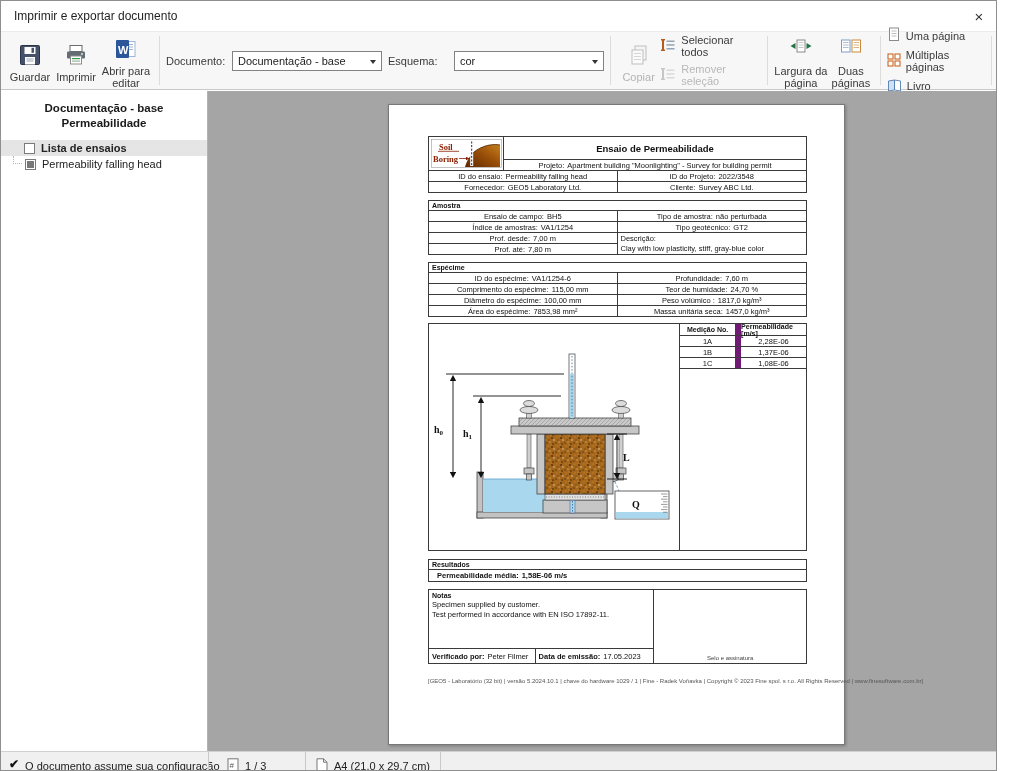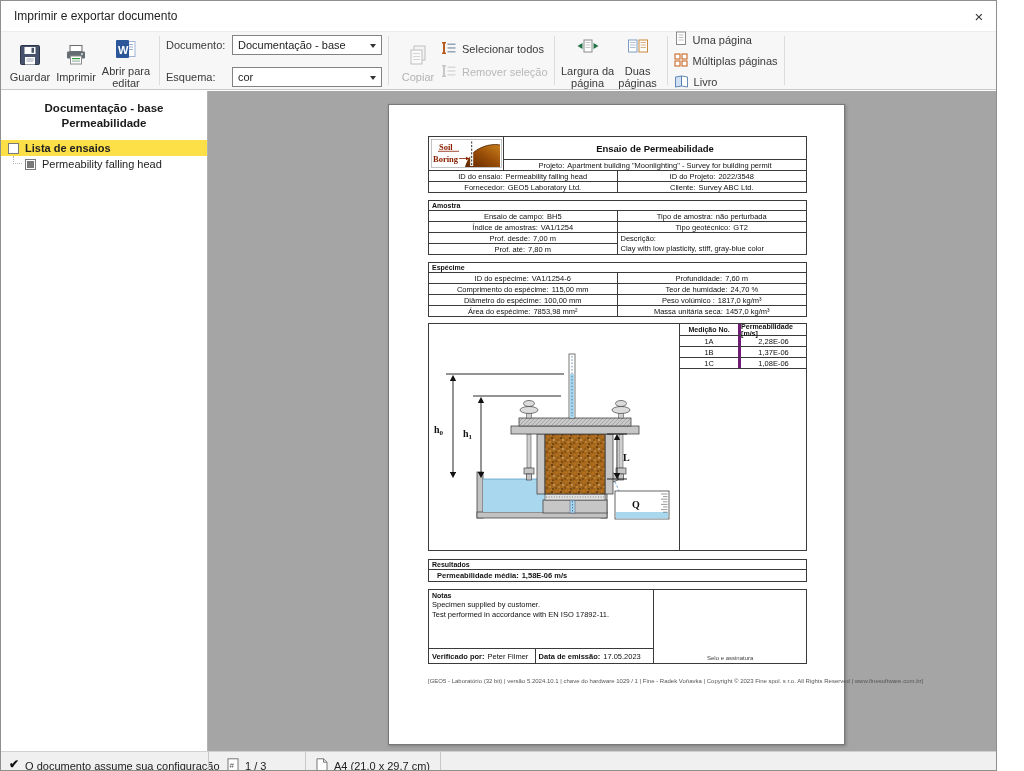--- a/index.html
+++ b/index.html
@@ -11,36 +11,36 @@
   .titlebar { height:30px; display:flex; align-items:center; padding-left:13px; font-size:12px; color:#1f1f1f; background:#fff; }
   .close-btn { margin-left:auto; width:34px; height:30px; display:flex; align-items:center; justify-content:center; font-size:15px; color:#333; cursor:default; }
 
   
   .toolbar { height:59px; background:#f7f7f7; border-top:1px solid #ececec; border-bottom:1px solid #c9c9c9; display:flex; align-items:stretch; padding:0 2px; }
   .tb-sep { width:1px; background:#dcdcdc; margin:4px 2px; }
   .tb-group { display:flex; align-items:center; padding:0 4px; }
   .bigbtn { width:54px; display:flex; flex-direction:column; align-items:center; padding-top:5px; gap:2px; font-size:11px; color:#3a3a3a; text-align:center; line-height:12px; }
   .bigbtn.narrow { width:46px; }
   .bigbtn.disabled { color:#b3b3b3; }
-  .dd-col { display:flex; flex-direction:column; justify-content:center; gap:12px; }
+  .dd-col { display:flex; flex-direction:row; justify-content:center; gap:6px; }
   .dd-row { display:flex; align-items:center; }
   .dd-label { width:66px; font-size:11px; color:#3a3a3a; }
   .dropdown { position:relative; width:150px; height:20px; border:1px solid #828282; background:#fff; font-size:11px; color:#222; display:flex; align-items:center; padding:0 18px 0 5px; }
   .caret { position:absolute; right:5px; top:8px; width:0; height:0; border-left:3.5px solid transparent; border-right:3.5px solid transparent; border-top:4px solid #333; }
   .stackbtns { display:flex; flex-direction:column; justify-content:center; gap:5px; }
   .rowbtn { display:flex; align-items:center; gap:5px; font-size:11px; color:#3a3a3a; }
   .rowbtn.disabled { color:#b8b8b8; }
 
   
   .main { position:absolute; top:90px; left:0; right:0; bottom:19px; display:flex; }
   .sidebar { width:207px; background:#fff; border-right:1px solid #b3b3b3; position:relative; }
   .sb-title { margin-top:10px; text-align:center; font-size:11.5px; font-weight:bold; color:#1a1a1a; line-height:15px; }
   .tree { margin-top:9px; position:relative; }
   .tree-row { height:16px; display:flex; align-items:center; gap:6px; font-size:11px; color:#222; }
-  .tree-root { background:#fde047; padding-left:7px; font-weight:bold; }
+  .tree-root { background:#e5e5e5; padding-left:23px; font-weight:bold; }
   .tree-child { padding-left:24px; }
   .cb { width:11px; height:11px; border:1px solid #7a7a7a; background:#fff; display:flex; align-items:center; justify-content:center; flex:0 0 auto; }
   .cb .fill { width:7px; height:7px; background:#787878; }
   .tree-connector { position:absolute; left:12px; top:16px; width:9px; height:8px; border-left:1px dotted #b5b5b5; border-bottom:1px dotted #b5b5b5; }
 
   .preview { flex:1; background:#a5a5a5; position:relative; overflow:hidden; }
   .page { position:absolute; left:180px; top:13px; width:457px; height:641px; background:#fff; border:1px solid #787878; box-shadow:1px 1px 3px rgba(0,0,0,0.25); }
 
   
   .doc { position:absolute; left:39px; top:31px; width:379px; color:#111; font-size:7.5px; }
@@ -67,21 +67,21 @@
   .srow + .srow { border-top:1px solid #3a3a3a; height:11px; }
   .desc-cell { border-top:1px solid #3a3a3a; height:22px; padding:1px 3px; text-align:left; line-height:9.5px; }
   .valores-row { height:11px; display:flex; align-items:center; padding-left:10px; gap:3px; }
 
   
   .diag-box { margin-top:6px; height:228px; display:flex; }
   .diag-left { width:250px; position:relative; }
   .diag-right { flex:1; border-left:1px solid #3a3a3a; }
   .meas-hrow { display:flex; height:12px; border-bottom:1px solid #3a3a3a; font-weight:bold; font-size:7px; }
   .meas-row { display:flex; height:11px; border-bottom:1px solid #3a3a3a; }
-  .mc1 { width:48.5%; border-right:3px solid #701a75; display:flex; align-items:center; justify-content:center; }
+  .mc1 { width:48.5%; border-right:6px solid #701a75; display:flex; align-items:center; justify-content:center; }
   .mc2 { flex:1; display:flex; align-items:center; justify-content:center; }
 
   
   .res-row { height:11px; display:flex; align-items:center; padding-left:8px; gap:3px; font-weight:bold; }
 
   
   .notes-box { margin-top:7px; height:75px; display:flex; }
   .notes-left { width:59.5%; display:flex; flex-direction:column; }
   .notes-title { font-weight:bold; font-size:7px; padding:2px 0 1px 3px; }
   .notes-lines { flex:1; padding-left:3px; line-height:9.5px; }

